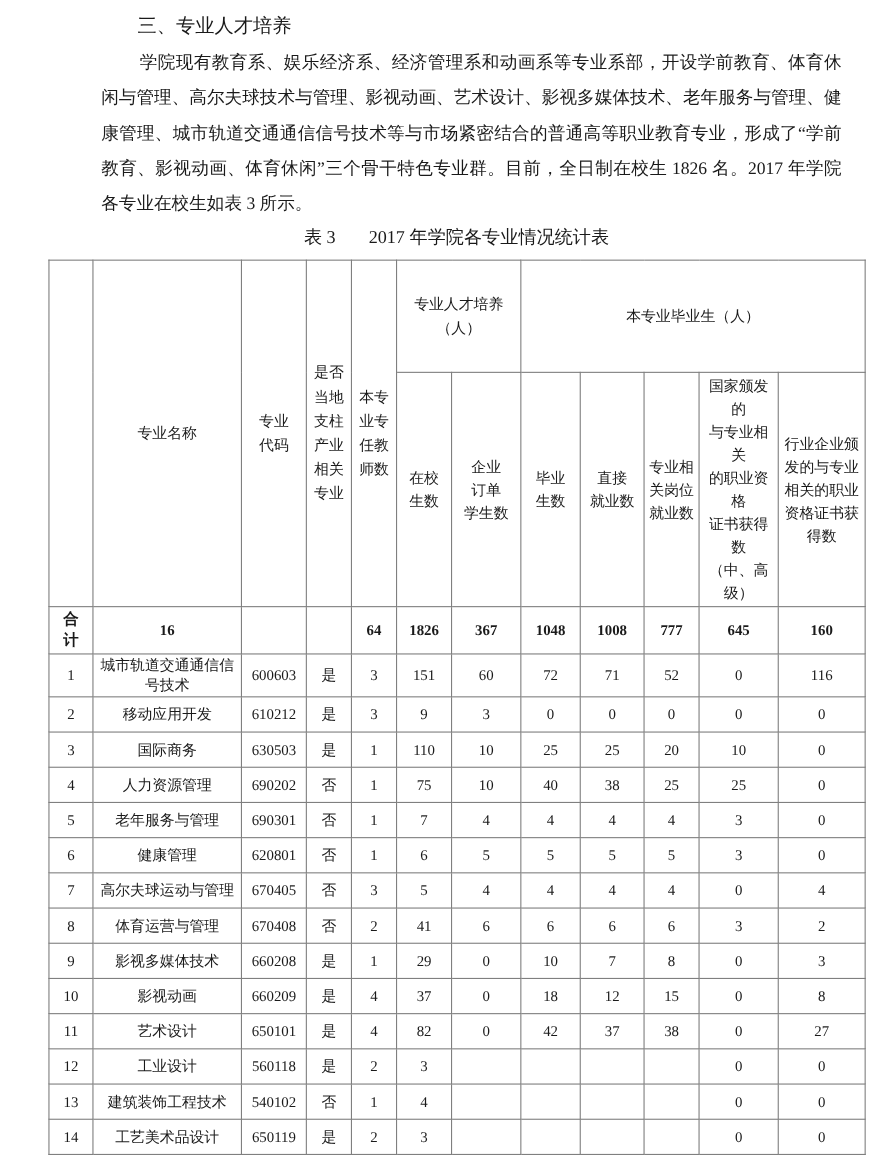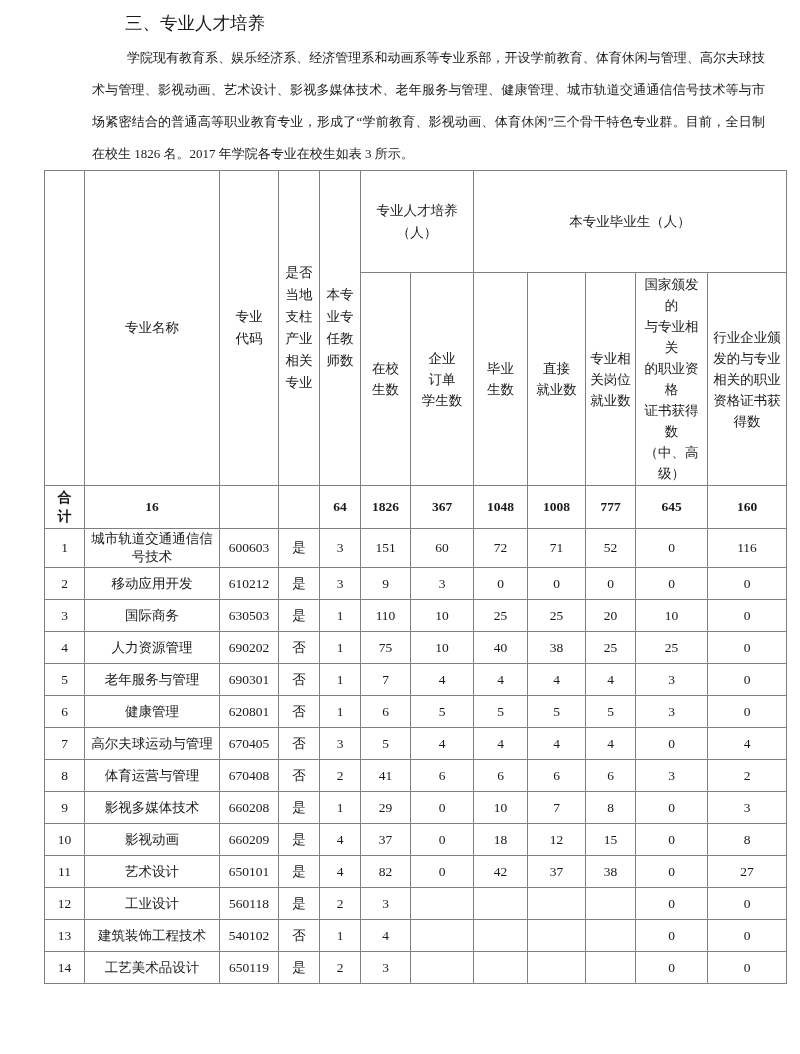--- a/index.html
+++ b/index.html
@@ -21,21 +21,21 @@
   }
   .subheading {
     margin: 8px 0 0 125px;
     font-size: 17px;
     font-weight: normal;
     line-height: 26px;
   }
   .para {
     margin: 6px 0 0 92px;
     width: 673px;
-    font-size: 13px;
+    font-size: 16px;
     line-height: 32px;
     text-align: justify;
     text-indent: 35px;
   }
   .caption {
     margin: 2px 0 8px 44px;
     width: 742px;
     text-align: center;
     font-size: 16.5px;
     line-height: 24px;
@@ -71,20 +71,23 @@
   td.num { font-size: 13px; }
 </style>
 </head>
 <body>
 
 <div class="page">
 
   <div class="heading">三、专业人才培养</div>
   <p class="para">学院现有教育系、娱乐经济系、经济管理系和动画系等专业系部，开设学前教育、体育休闲与管理、高尔夫球技术与管理、影视动画、艺术设计、影视多媒体技术、老年服务与管理、健康管理、城市轨道交通通信信号技术等与市场紧密结合的普通高等职业教育专业，形成了“学前教育、影视动画、体育休闲”三个骨干特色专业群。目前，全日制在校生 1826 名。2017 年学院各专业在校生如表 3 所示。</p>
 
+  <div class="caption">
+    <span class="cap-label">表 3</span><span>2017 年学院各专业情况统计表</span>
+  </div>
 
   <table class="stats">
     <colgroup>
       <col style="width:40px">
         <col style="width:135px">
         <col style="width:59px">
         <col style="width:41px">
       <col style="width:41px">
         <col style="width:50px">
         <col style="width:63px">

